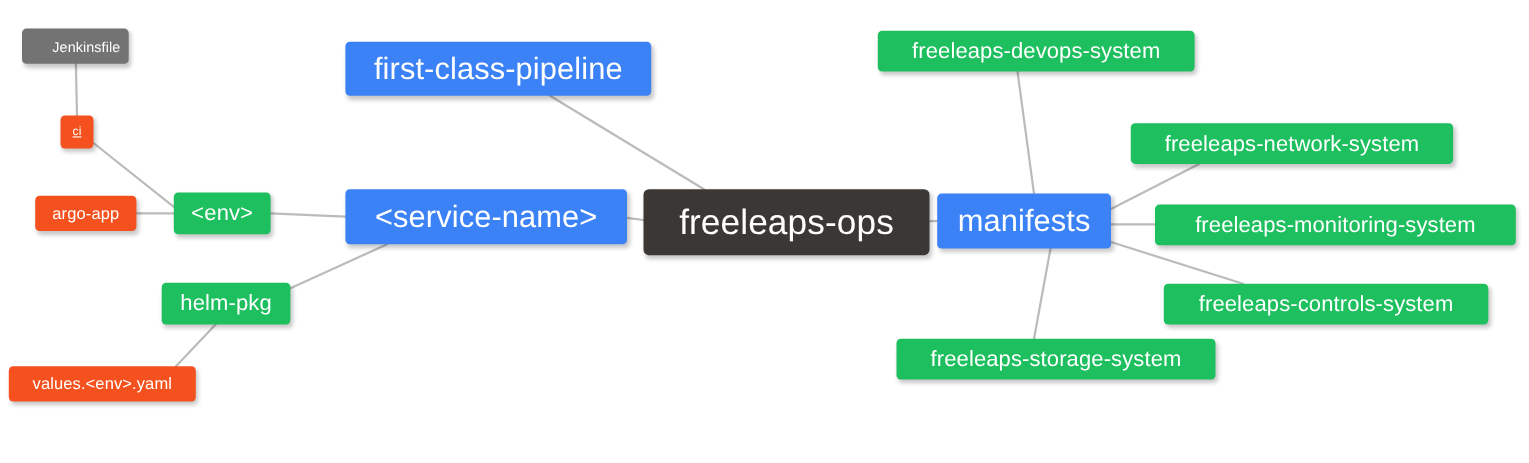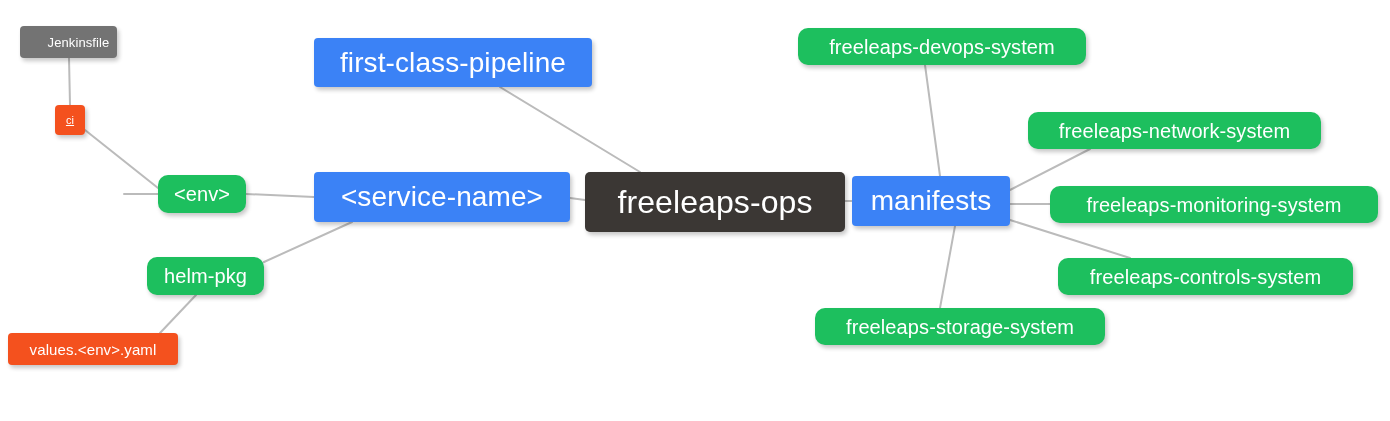--- a/index.html
+++ b/index.html
@@ -31,21 +31,21 @@
     box-shadow:2px 3px 4px rgba(0,0,0,0.22);
     letter-spacing:0.1px;
     cursor:pointer;
     user-select:none;
   }
   .node.root{
     background:#3b3734;
     border-radius:5px;
   }
   .node.blue{ background:#3b82f6; }
-  .node.green{ background:#1dbf5e;border-radius:10px; }
+  .node.green{ background:#1dbf5e; }
   .node.orange{ background:#737373;padding-left:20px; }
   .node.red{ background:#f4511e; }
 </style>
 </head>
 <body>
 
 <div id="mindmap">
   <svg id="edges" viewBox="0 0 1390 421" xmlns="http://www.w3.org/2000/svg">
       <line x1="69" y1="58" x2="70" y2="105" stroke="#bbbbbb" stroke-width="2" stroke-linecap="round"></line>
       <line x1="85" y1="130" x2="158" y2="188" stroke="#bbbbbb" stroke-width="2" stroke-linecap="round"></line>
@@ -60,20 +60,23 @@
       <line x1="1010" y1="190" x2="1090" y2="149" stroke="#bbbbbb" stroke-width="2" stroke-linecap="round"></line>
       <line x1="1010" y1="204" x2="1050" y2="204" stroke="#bbbbbb" stroke-width="2" stroke-linecap="round"></line>
       <line x1="1010" y1="220" x2="1130" y2="258" stroke="#bbbbbb" stroke-width="2" stroke-linecap="round"></line>
       <line x1="955" y1="226" x2="940" y2="308" stroke="#bbbbbb" stroke-width="2" stroke-linecap="round"></line>
     </svg>
 <div class="node orange" style="left: 20px; top: 26px; width: 97px; height: 32px; font-size: 13px;">
       <span>Jenkinsfile</span>
     </div>
     <div class="node red" style="left: 55px; top: 105px; width: 30px; height: 30px; font-size: 11px; text-decoration: underline;">
       <span>ci</span>
+    </div>
+    <div class="node red" style="left: 32px; top: 178px; width: 92px; height: 32px; font-size: 15px;">
+      <span>argo-app</span>
     </div>
     <div class="node green" style="left: 158px; top: 175px; width: 88px; height: 38px; font-size: 20px;">
       <span>&lt;env&gt;</span>
     </div>
     <div class="node red" style="left: 8px; top: 333px; width: 170px; height: 32px; font-size: 15px;">
       <span>values.&lt;env&gt;.yaml</span>
     </div>
     <div class="node green" style="left: 147px; top: 257px; width: 117px; height: 38px; font-size: 20px;">
       <span>helm-pkg</span>
     </div>

